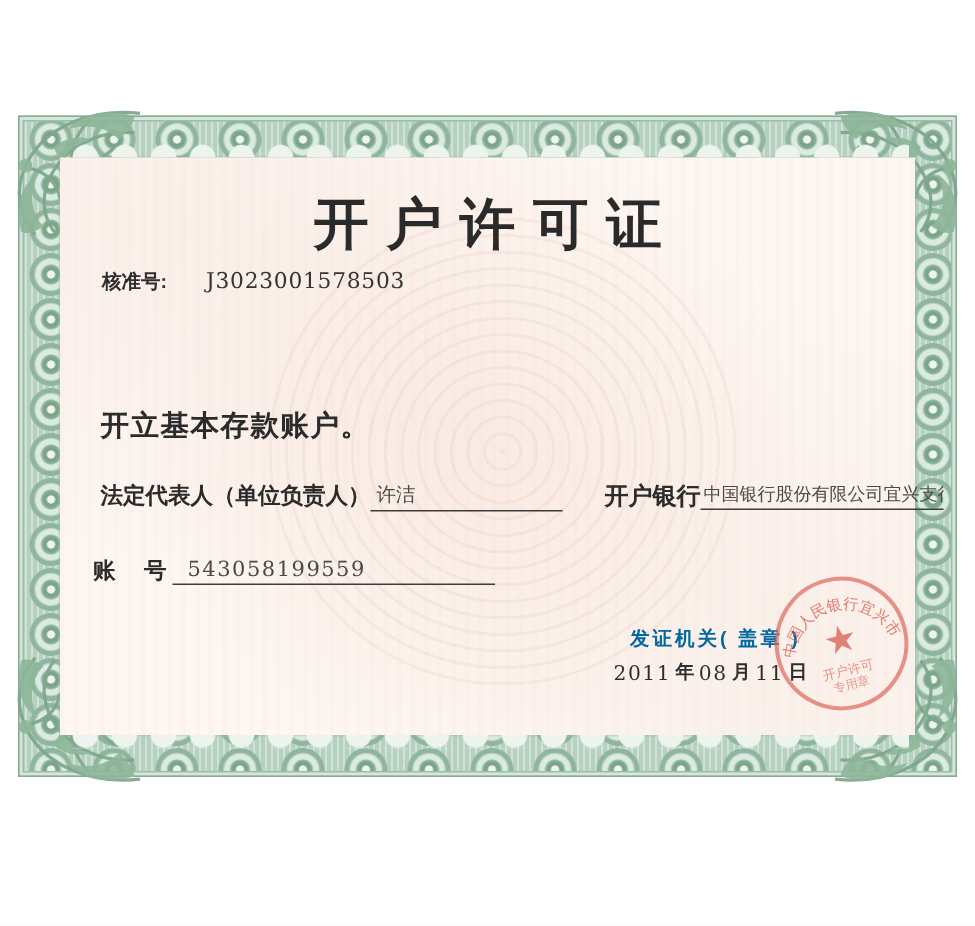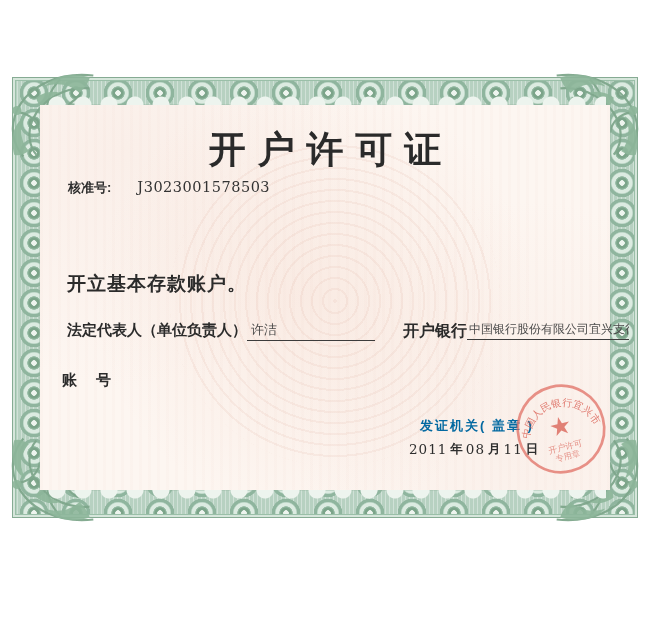--- a/index.html
+++ b/index.html
@@ -152,20 +152,21 @@
 
     <div class="line3">
       <span class="lbl">法定代表人（单位负责人）</span>
       <span class="fill-line rep-line">许洁</span>
       <span class="lbl2">开户银行</span>
       <span class="fill-line bank-line">中国银行股份有限公司宜兴支行</span>
     </div>
 
     <div class="line4">
       <span class="lbl">账　号</span>
+      <span class="fill-line acct-line">543058199559</span>
     </div>
 
     <div class="issuer">发证机关( 盖章 )</div>
 
     <div class="dateline">
       <span class="num">2011</span><span>年</span><span class="num">08</span><span>月</span><span class="num">11</span><span>日</span>
     </div>
 
     <svg class="seal" viewBox="0 0 100 100">
       <g transform="rotate(-14 50 50)">

